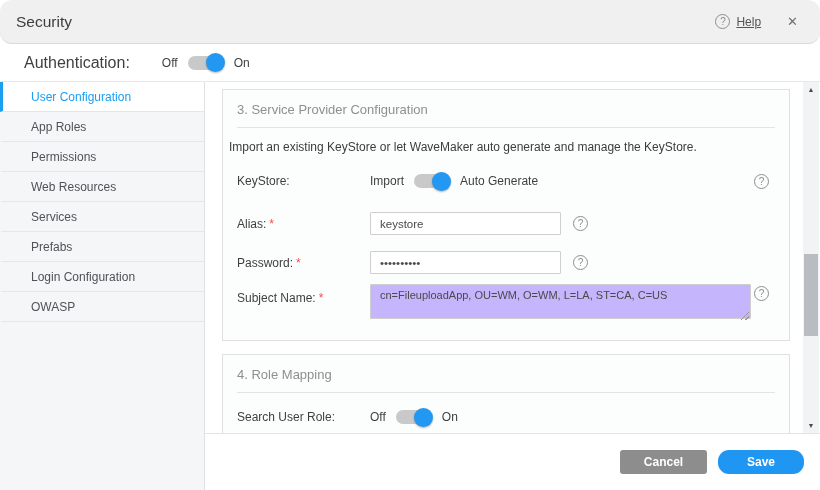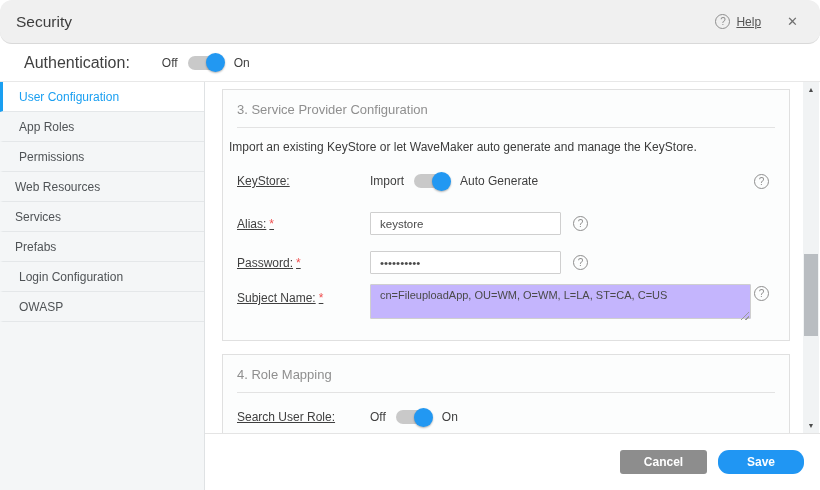--- a/index.html
+++ b/index.html
@@ -43,25 +43,25 @@
     box-shadow: 0 1px 2px rgba(0,0,0,.3);
   }
 
   
   .body-row { display: flex; height: 408px; }
   .sidebar {
     width: 205px; background: #f4f6f7; border-right: 1px solid #dfe2e4;
     flex: 0 0 auto;
   }
   .side-item {
-    height: 30px; display: flex; align-items: center; padding-left: 16px;
+    height: 30px; display: flex; align-items: center; padding-left: 28px;
     font-size: 12px; color: #4f5356; border-bottom: 1px solid #e4e7e9;
     cursor: pointer; border-left: 3px solid transparent;
   }
-  .side-item.indent { padding-left: 12px; }
+  .side-item.indent { padding-left: 28px; }
   .side-item.active {
     background: #fff; color: #1a9ff1; border-left: 3px solid #1a9ff1;
   }
 
   .main { flex: 1; position: relative; background: #fff; }
   .scroll-area {
     position: absolute; top: 0; left: 0; right: 0; height: 351px;
     overflow: hidden; background: #fff;
   }
 
@@ -77,21 +77,21 @@
     padding-bottom: 10px; border-bottom: 1px solid #e3e3e3;
   }
   .card-desc { font-size: 12px; color: #3c3c3c; margin: 12px 14px 0 6px; }
 
   .form-row { display: flex; align-items: center; margin: 0 14px; position: relative; }
   .row-keystore { margin-top: 20px; }
   .row-alias { margin-top: 24px; }
   .row-password { margin-top: 16px; }
   .row-subject { margin-top: 10px; align-items: flex-start; }
   .row-searchrole { margin-top: 17px; }
-  .field-label { width: 133px; flex: 0 0 auto; font-size: 12px; color: #3f3f3f; text-decoration: underline; }
+  .field-label { width: 133px; flex: 0 0 auto; font-size: 12px; color: #3f3f3f; }
   .req { color: #ee4f4f; margin-left: 3px; }
 
   .text-input {
     width: 191px; height: 23px; border: 1px solid #cfcfcf; background: #fff;
     font-family: "Liberation Sans", "DejaVu Sans", sans-serif;
     font-size: 11.5px; color: #4a4a4a; padding: 0 9px; outline: none; border-radius: 1px;
   }
   .subject-area {
     width: 381px; height: 35px; border: 1px solid #cfcfcf; background: #c4b5fd;
     font-family: "Liberation Sans", "DejaVu Sans", sans-serif;

